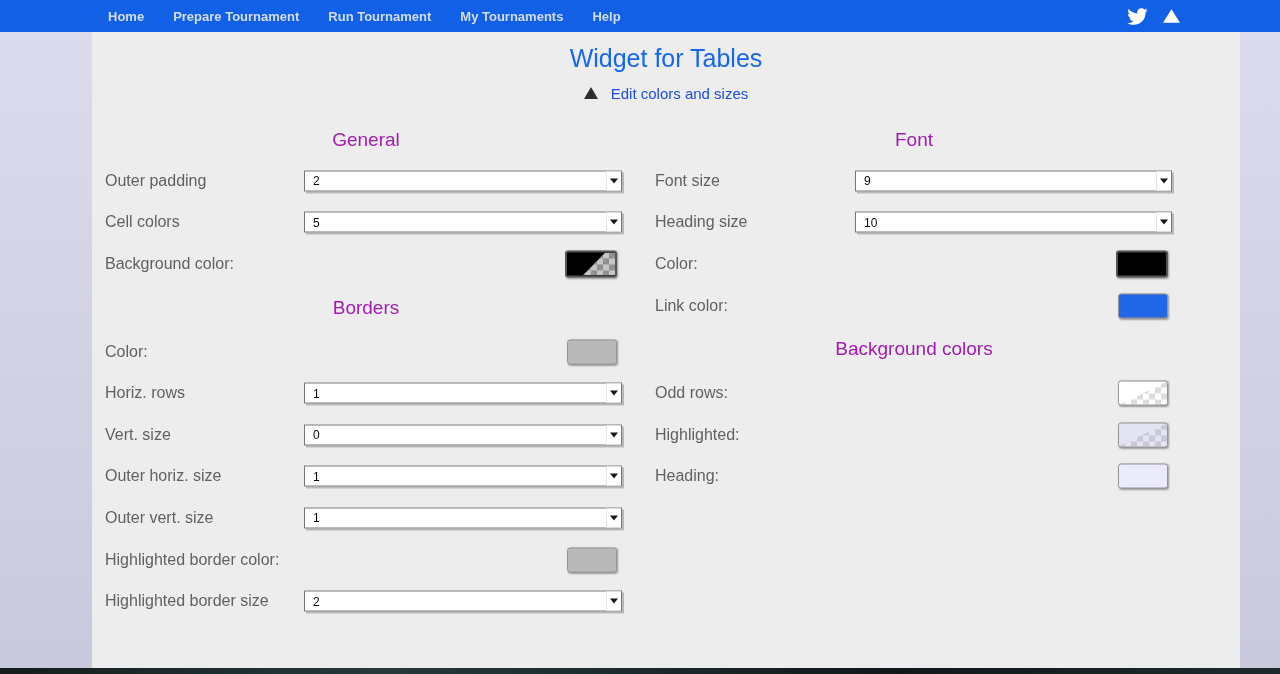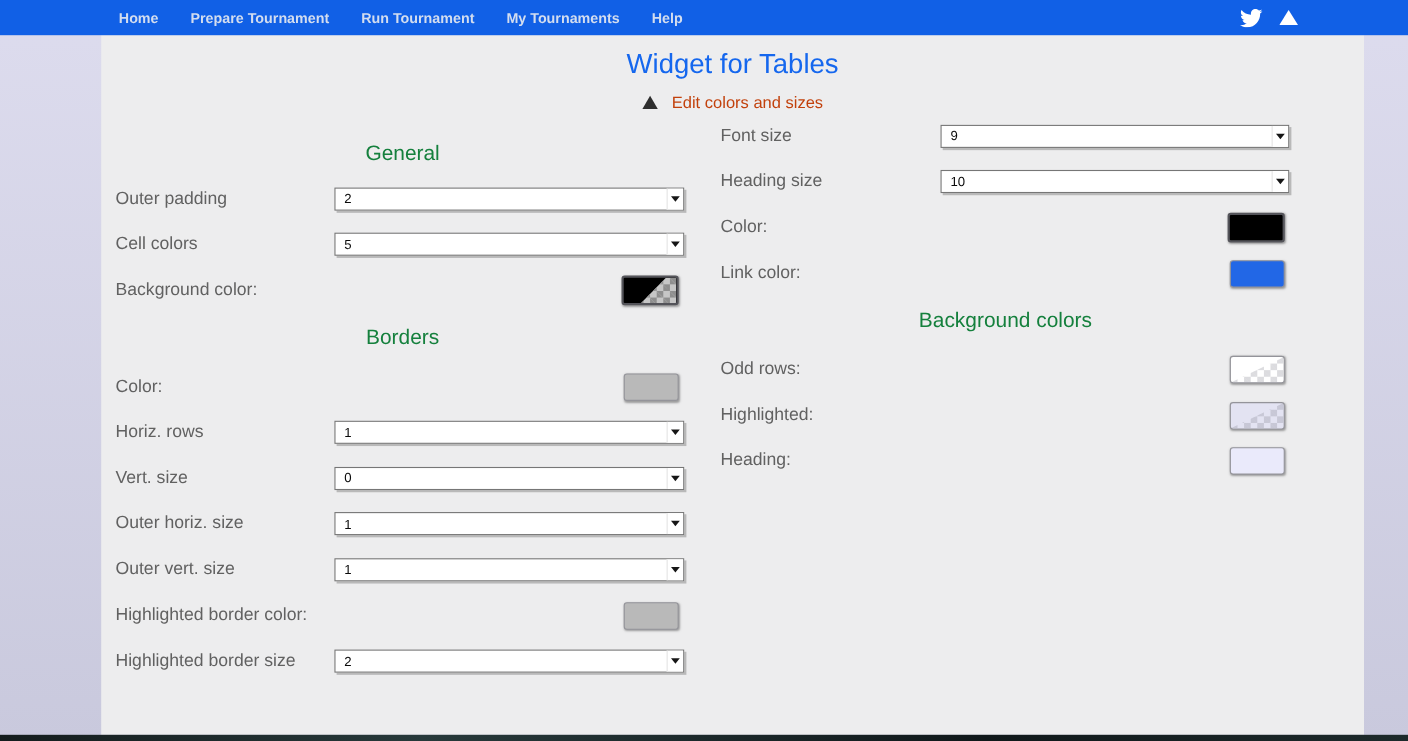--- a/index.html
+++ b/index.html
@@ -16,26 +16,26 @@
   .nav-items { display:flex; gap:17px; margin-left:96px; }
   .nav-item { color:#d3ddef; font-weight:bold; font-size:13px; cursor:pointer; white-space:nowrap;padding-left:12px; }
   .nav-icons { margin-left:auto; margin-right:100px; display:flex; align-items:center; gap:15px; }
   .nav-icons svg { display:block; }
 
   
   .panel { position:absolute; left:92px; top:32px; width:1148px; height:636px; background:#ededee; }
   .page-title { margin:10px 0 0; text-align:center; font-size:25px; line-height:32px;
     font-weight:400; color:#1567ee; }
   .toggle-row { margin-top:9px; height:20px; display:flex; align-items:center;
-    justify-content:center; gap:13px; font-size:15px; color:#c2410c; cursor:pointer; }
+    justify-content:center; gap:13px; font-size:15px; color:#1d4ed8; cursor:pointer; }
 
   .columns { display:flex; }
   .col { width:548px; position:relative; }
   .col-heading { height:40px; margin-top:17px; display:flex; align-items:center;
-    justify-content:center; font-size:19px; color:#15803d; }
+    justify-content:center; font-size:19px; color:#a21caf; }
   .col-heading.second { height:46px; margin-top:0; }
 
   .row { position:relative; height:41.6px; }
   .row-label { position:absolute; left:13px; top:50%; transform:translateY(-50%);
     font-size:16px; color:#616161; white-space:nowrap; }
   .col-right .row-label { left:15px; }
 
   
   .select { position:absolute; left:212px; right:18px; top:50%; transform:translateY(-50%);
     height:21px; background:#fff; border:1px solid #767676;
@@ -197,20 +197,21 @@
         <div class="select">
           <span class="select-text">2</span>
           <span class="select-btn">
               <span class="select-tri"></span>
             </span>
         </div>
       </div>
     </div>
 
     <div class="col col-right">
+      <div class="col-heading">Font</div>
 
       <div class="row">
         <span class="row-label">Font size</span>
         <div class="select">
           <span class="select-text">9</span>
           <span class="select-btn">
               <span class="select-tri"></span>
             </span>
         </div>
       </div>

